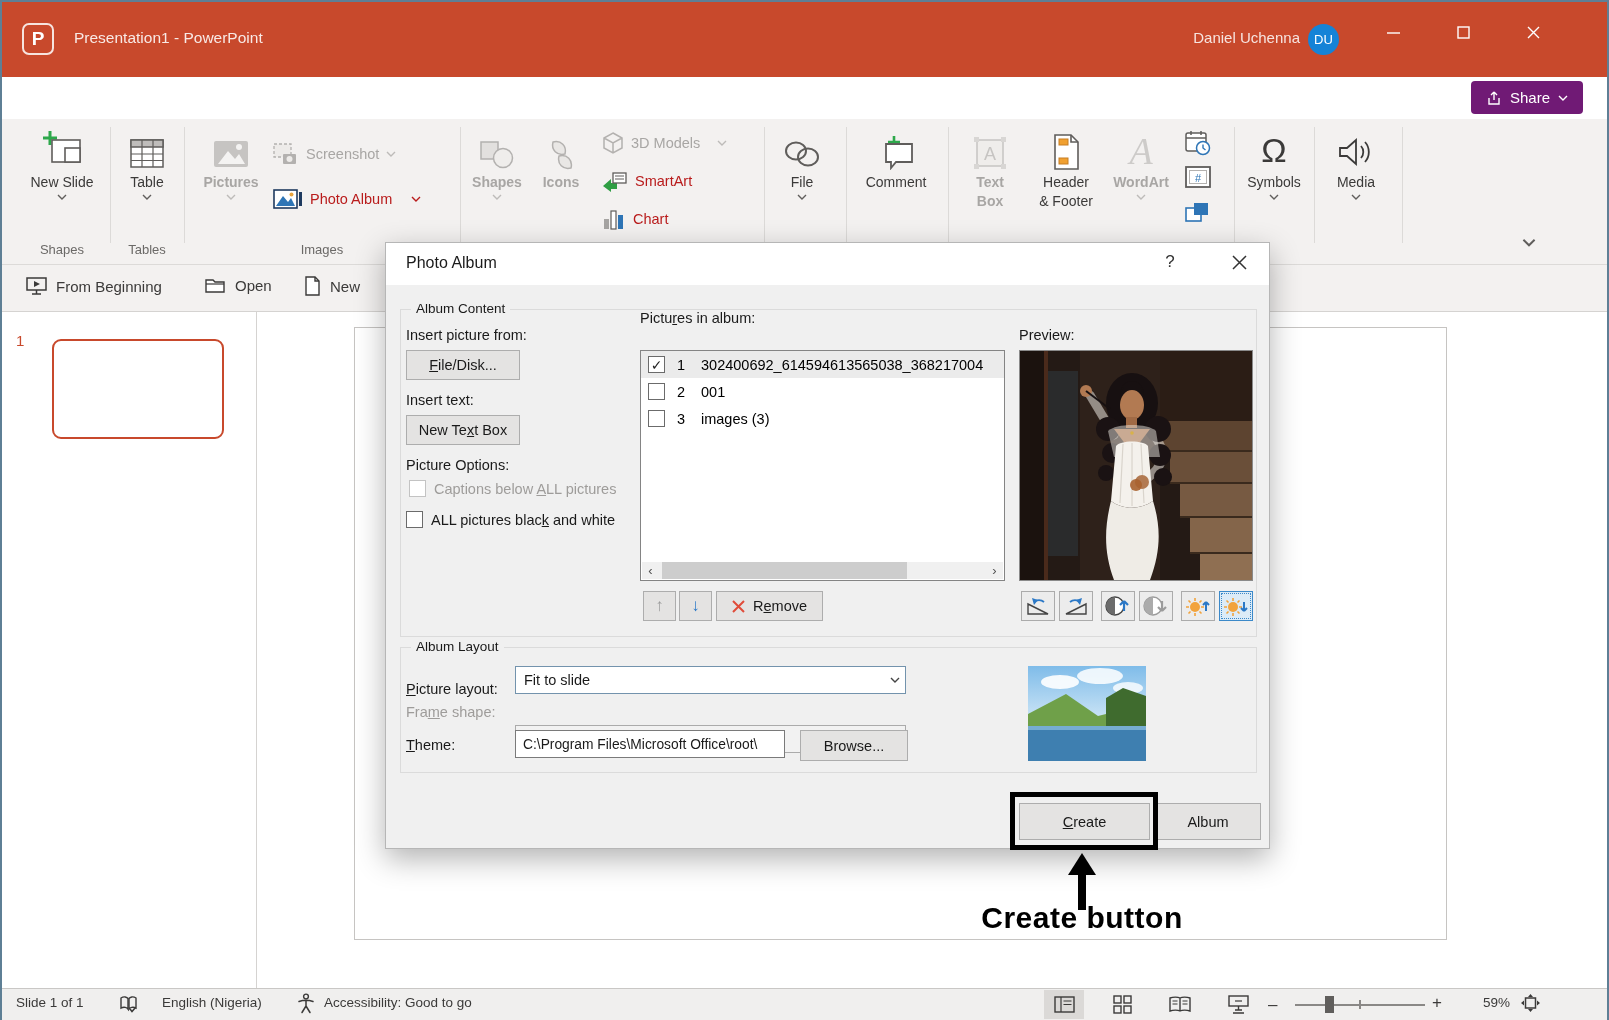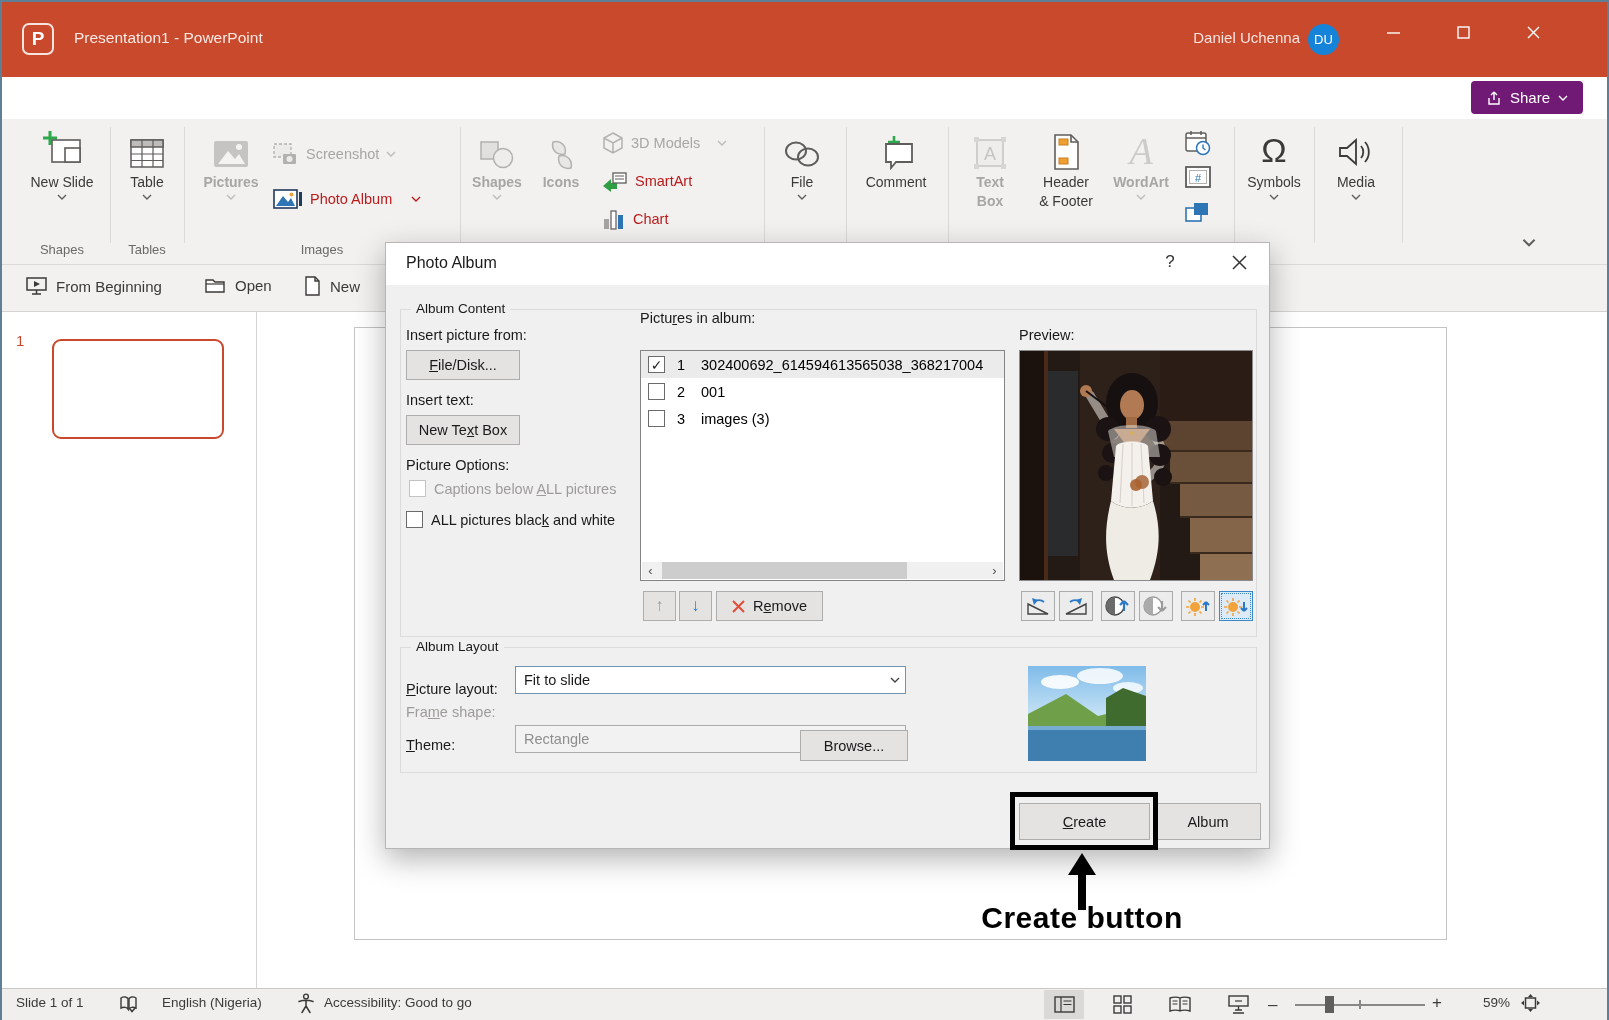--- a/index.html
+++ b/index.html
@@ -571,20 +571,21 @@
     <div class="ab lbl gray" style="left:20px;top:461px">Fra<u>m</u>e shape:</div>
     <div class="ab combo dis" style="left:129px;top:454px;width:391px;height:28px">
       <span>Rectangle</span>
       <span class="carr" style="color:#9b9b9b">
           <svg width="10" height="6">
             <use href="#chv"></use>
           </svg>
         </span>
     </div>
     <div class="ab lbl" style="left:20px;top:494px"><u>T</u>heme:</div>
+    <div class="ab tinput" style="left:129px;top:487px;width:270px;height:28px">C:\Program Files\Microsoft Office\root\</div>
     <div class="ab wbtn" style="left:414px;top:487px;width:108px;height:31px">Browse...</div>
 
     <div class="ab" style="left:642px;top:423px;width:118px;height:95px">
       <svg width="118" height="95" viewBox="0 0 118 95">
         <defs>
             <linearGradient id="sky" x1="0" y1="0" x2="0" y2="1">
           <stop offset="0" stop-color="#7FBCE9"></stop>
               <stop offset="1" stop-color="#D8EBF8"></stop>
             </linearGradient>
           </defs>

